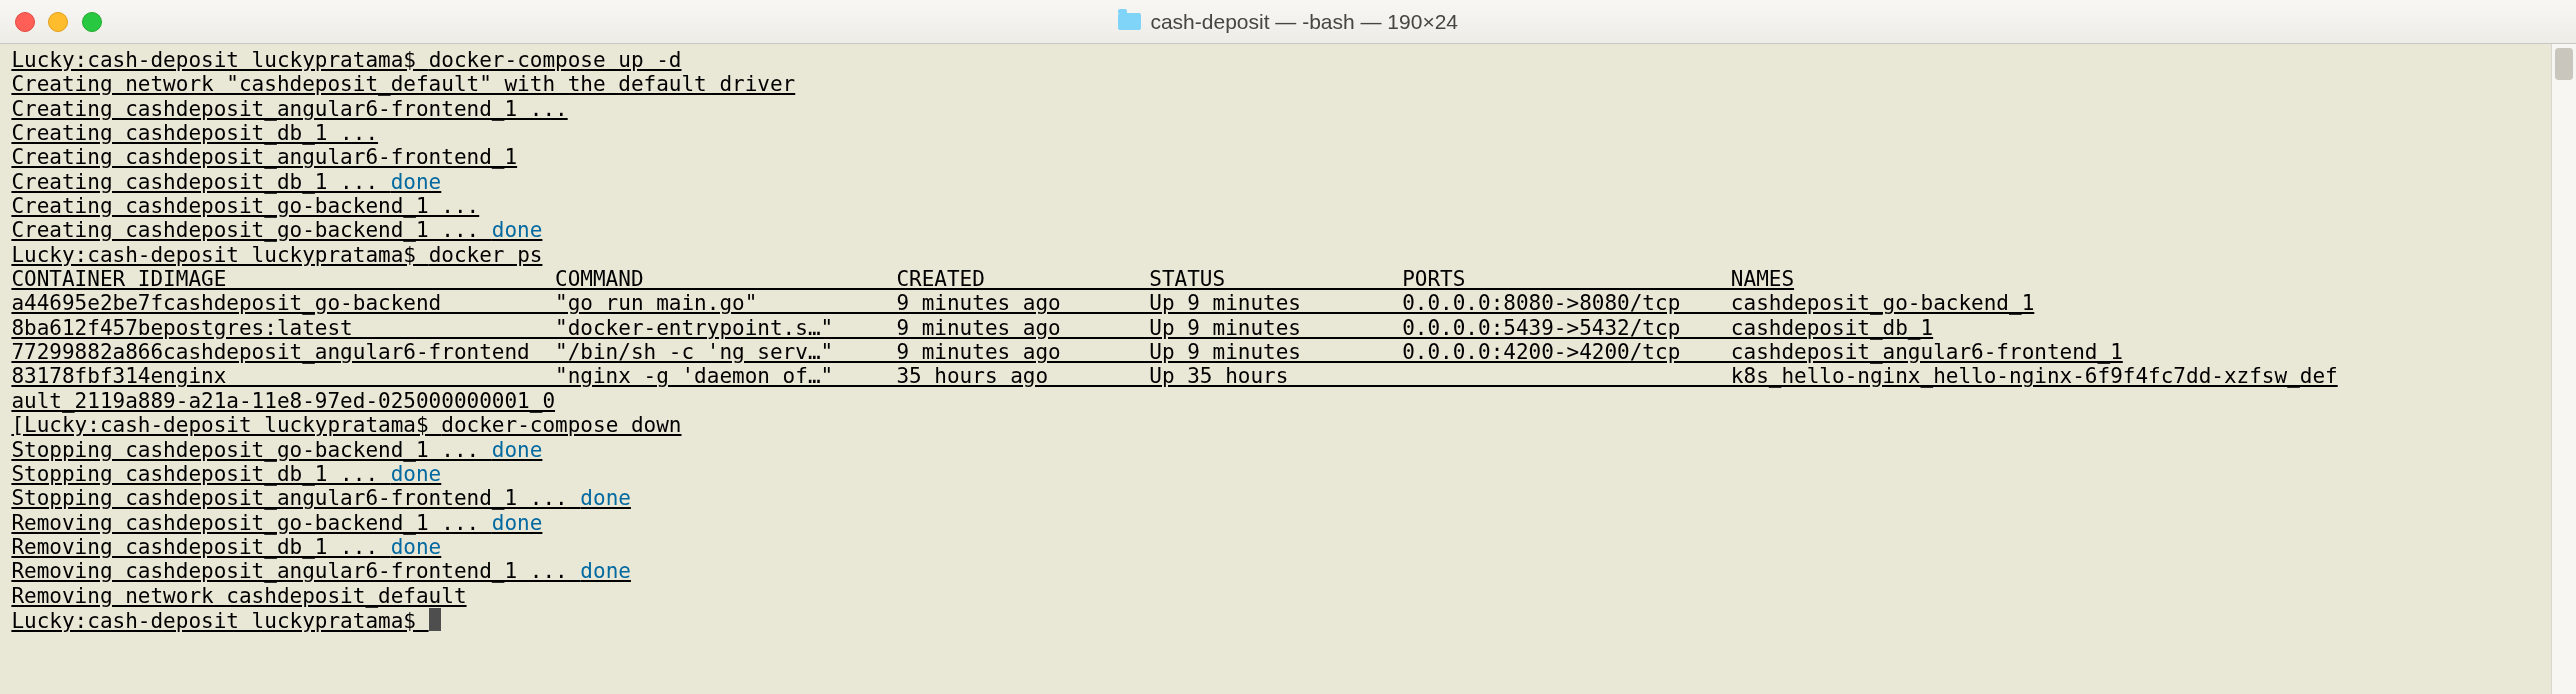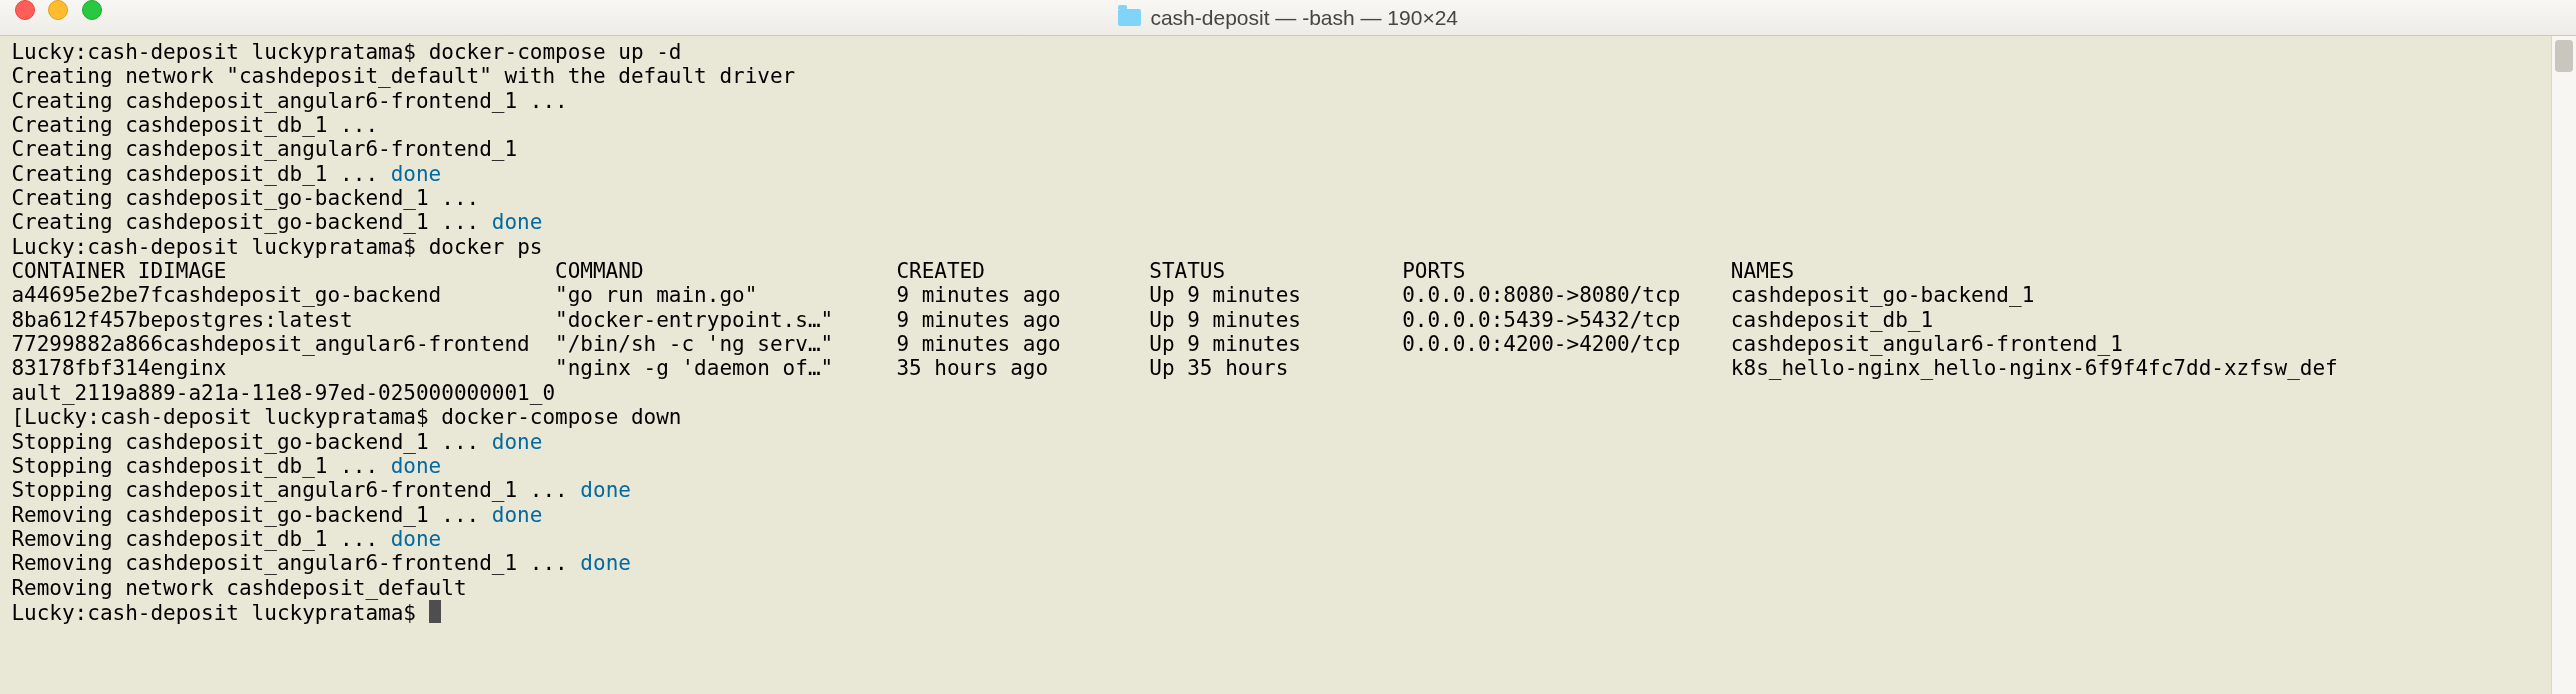--- a/index.html
+++ b/index.html
@@ -4,24 +4,25 @@
 <style>
   * { margin: 0; padding: 0; box-sizing: border-box; }
   body {
     font-family: "Menlo", "Monaco", "Consolas", monospace;
     font-size: 21px;
     background: #f5f5f0;
     width: 2576px;
     height: 694px;
   }
   .titlebar {
-    height: 36px;
+    height: 44px;
     background: linear-gradient(#f9f7f4, #eeece7);
     border-bottom: 0.9px solid #c8c6c2;
     display: flex;
+    align-items: center;
     position: relative;
   }
   .traffic-lights {
     display: flex;
     gap: 13.3px;
     padding-left: 15px;
   }
   .tl {
     width: 20px;
     height: 20px;
@@ -89,21 +90,21 @@
   }
   .scrollbar-thumb {
     position: absolute;
     top: 3.8px;
     left: 2.8px;
     right: 2.8px;
     height: 32px;
     background: #c9c6be;
     border-radius: 3.8px;
   }
-  .row { display: block; }
+  .row { display: block; text-decoration: underline; }
 </style>
 </head>
 <body>
 
 <div class="titlebar">
   <div class="traffic-lights">
     <div class="tl tl-close"></div>
     <div class="tl tl-min"></div>
     <div class="tl tl-max"></div>
   </div>

